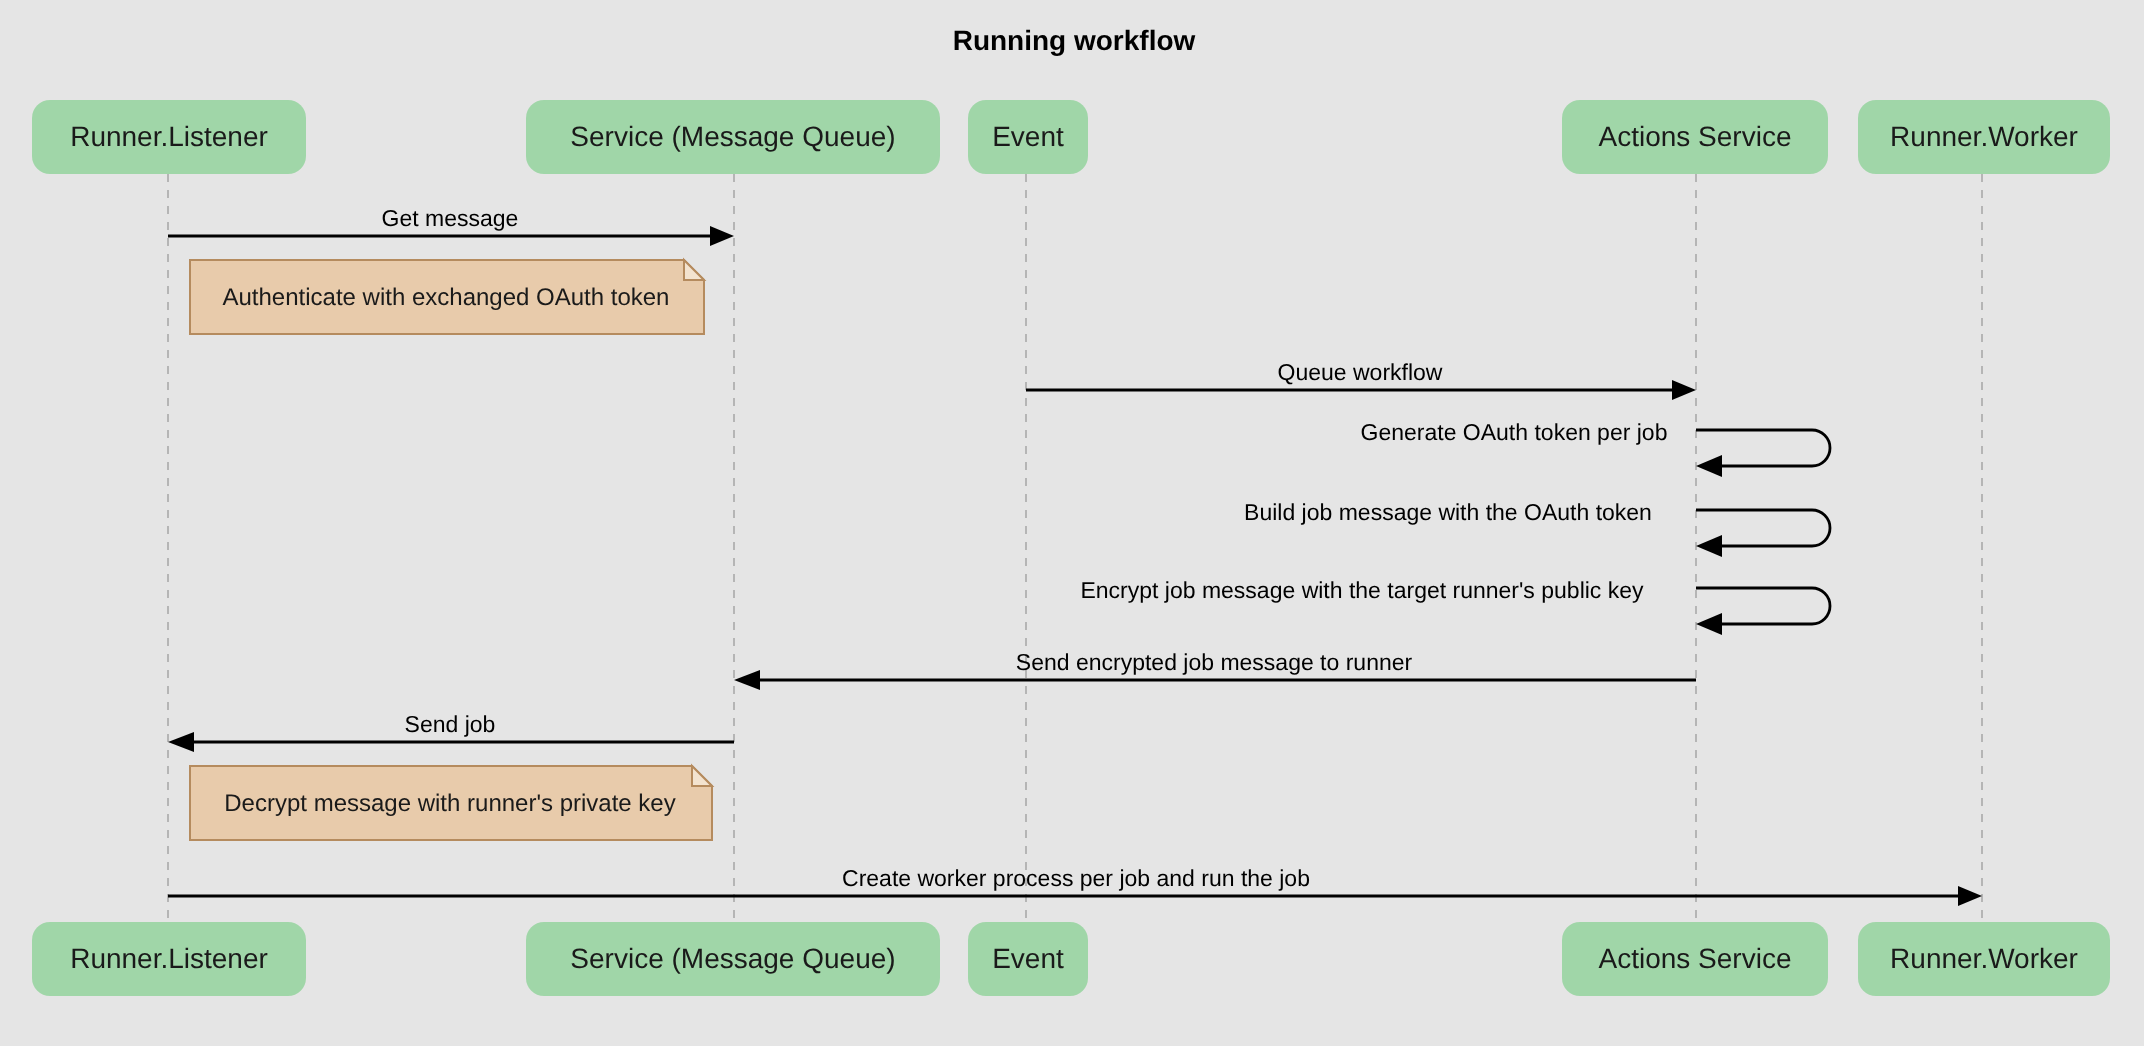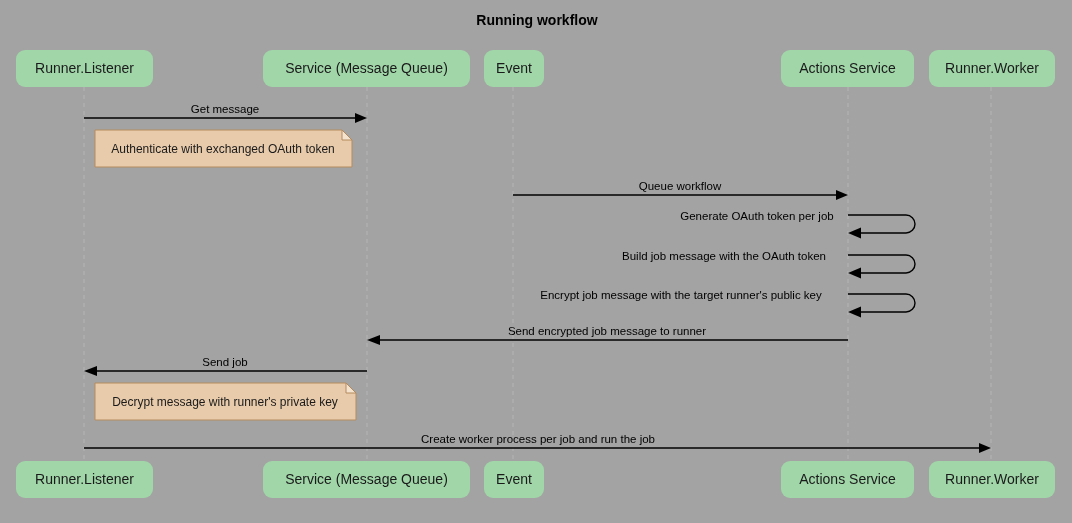--- a/index.html
+++ b/index.html
@@ -8,21 +8,21 @@
     background: #ffffff;
   }
   body {
     font-family: "Liberation Sans", sans-serif;
     color: #000000;
   }
   #diagram-root {
     position: relative;
     width: 1072px;
     height: 523px;
-    background: #a3a3a3;
+    background: #e5e5e5;
     overflow: hidden;
   }
   #diagram-svg {
     position: absolute;
     left: 0;
     top: 0;
     width: 1072px;
     height: 523px;
   }
   .diagram-title {

